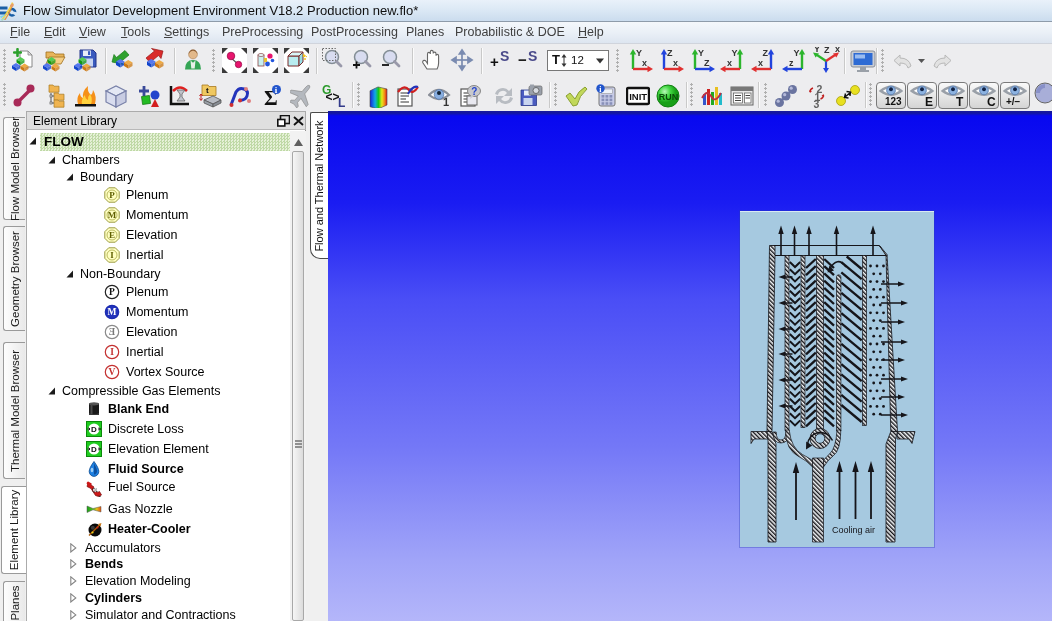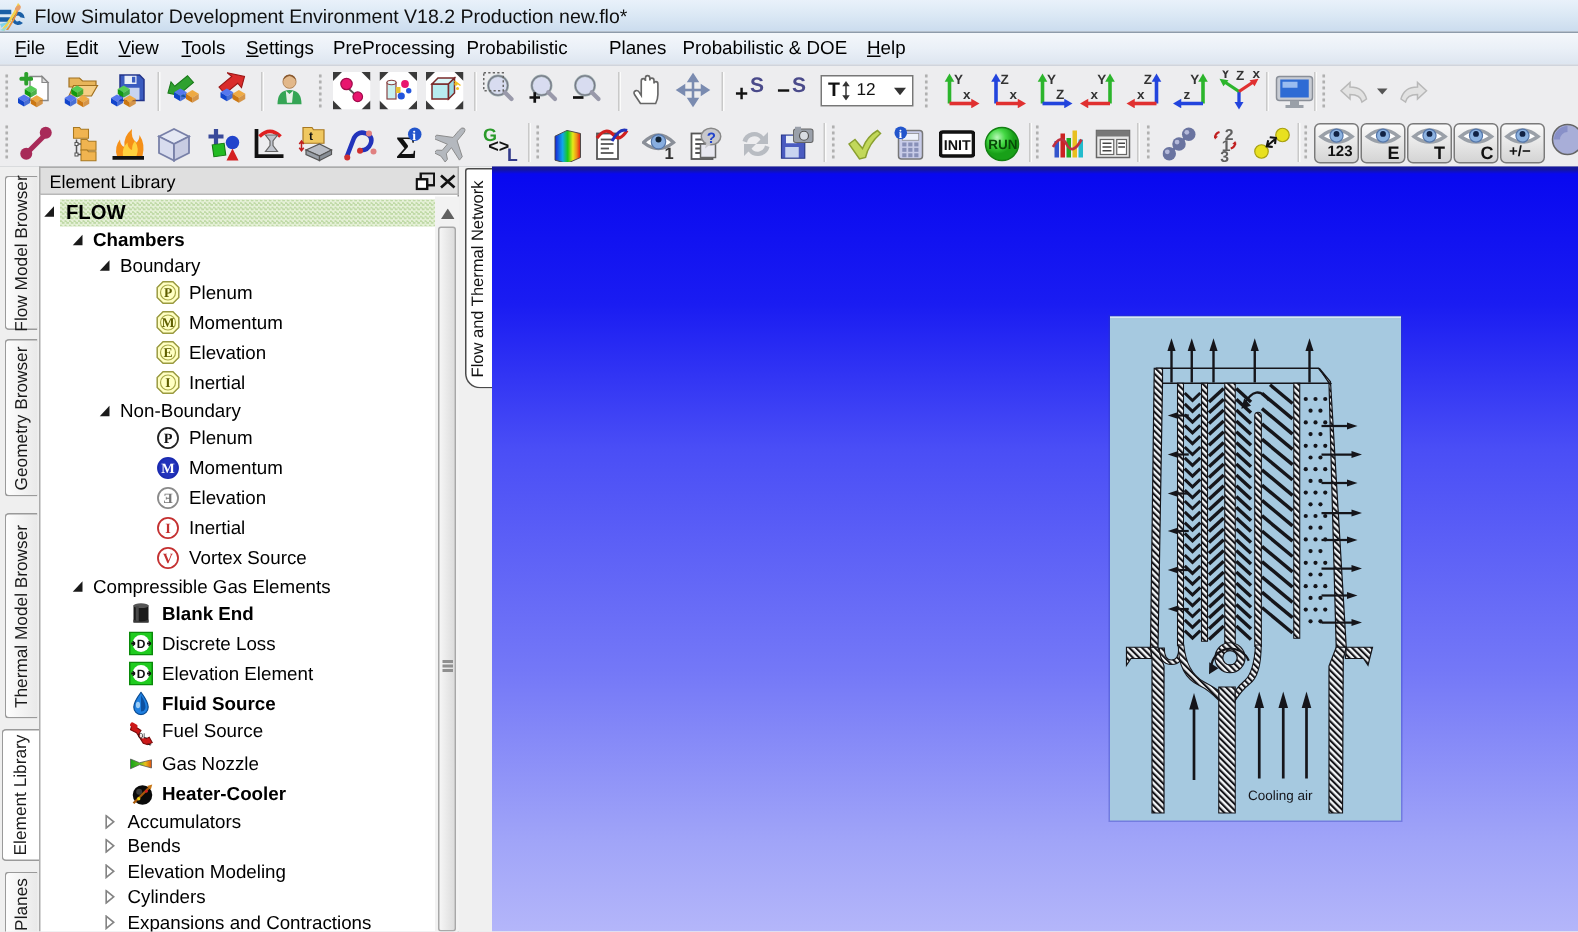--- a/index.html
+++ b/index.html
@@ -4,21 +4,21 @@
 body{width:1052px;height:621px;position:relative;overflow:hidden;
  font-family:"Liberation Sans",sans-serif;background:#EDEDEF}
 .abs{position:absolute}
 .titlebar{left:0;top:0;width:1052px;height:22px;
  background:linear-gradient(180deg,#E9F1FA 0%,#DCE9F5 45%,#CBDCEE 100%);
  border-bottom:1px solid #8E9BAA}
 .title{left:23px;top:3px;font-size:13px;color:#101010}
 .menubar{left:0;top:22px;width:1052px;height:22px;
  background:linear-gradient(180deg,#F4F7FB 0%,#EAF0F7 50%,#DDE5F0 100%);
  border-bottom:1px solid #D0D4DC}
-.mi{top:25px;font-size:12.5px;color:#000000}
+.mi{top:25px;font-size:12.5px;color:#404040}
 .tb{left:0;width:1052px;height:34px;background:#EDEDEF}
 .sep{width:1px;height:26px;background:#C9C9C9;top:4px;box-shadow:1px 0 0 #fbfbfb}
 .grip{width:3px;height:24px;top:5px;background-image:radial-gradient(circle at 1.5px 1.5px,#AFAFAF 1px,transparent 1.2px);background-size:3px 4px}
 .u{text-decoration:underline}
 .panelhdr{left:26px;top:111px;width:280px;height:19px;background:#DFDFDF;
  border:1px solid #ABABAB;border-bottom:1px solid #B8B8B8;}
 .panelhdr span{position:absolute;left:6px;top:2px;font-size:12px;color:#000}
 .tree{left:26px;top:130px;width:280px;height:491px;background:#fff;border-left:1px solid #ABABAB;border-right:1px solid #8f8f8f}
 .trow{position:absolute;font-size:12.5px;color:#000;white-space:nowrap}
 .tabstrip{left:0;top:111px;width:26px;height:510px;background:#EFEFEF}
@@ -50,21 +50,21 @@
 <path d="M0,19 L7,15.5 L2.5,19.8 Z" fill="#8adce8" opacity="0.8"></path>
 </svg>
 <div class="abs title">Flow Simulator Development Environment V18.2 Production new.flo*</div>
 <div class="abs menubar"></div>
 <div class="abs mi" style="left:10px"><span class="u">F</span>ile</div>
 <div class="abs mi" style="left:44px"><span class="u">E</span>dit</div>
 <div class="abs mi" style="left:79px"><span class="u">V</span>iew</div>
 <div class="abs mi" style="left:121px"><span class="u">T</span>ools</div>
 <div class="abs mi" style="left:164px"><span class="u">S</span>ettings</div>
 <div class="abs mi" style="left:222px">PreProcessing</div>
-<div class="abs mi" style="left:311px">Probabilistic</div>
+<div class="abs mi" style="left:311px">PostProcessing</div>
 <div class="abs mi" style="left:406px">Planes</div>
 <div class="abs mi" style="left:455px">Probabilistic &amp; DOE</div>
 <div class="abs mi" style="left:578px"><span class="u">H</span>elp</div>
 <div class="abs tb" style="top:44px"></div>
 <div class="abs tb" style="top:78px;border-bottom:1px solid #9aa0a8"></div>
 <div class="abs grip" style="left:3px;top:49px"></div>
 <div class="abs grip" style="left:3px;top:83px"></div>
 <div class="abs sep" style="left:105px;top:48px"></div>
 <div class="abs sep" style="left:174px;top:48px"></div>
 <div class="abs grip" style="left:212px;top:49px"></div>
@@ -645,21 +645,21 @@
 <div class="abs" style="left:291.5px;top:151px;width:12px;height:470px;border:1px solid #A8A8A8;border-radius:2px;background:linear-gradient(90deg,#F6F6F6,#DCDCDC)"></div>
 <div class="abs" style="left:294.5px;top:440px;width:7px;height:1.5px;background:#909090;box-shadow:0 3px 0 #909090,0 6px 0 #909090"></div>
 <div class="abs" style="left:40px;top:133px;width:250px;height:18px;background:repeating-conic-gradient(#BFD9A6 0% 25%, #E6F1D8 0% 50%);background-size:3px 3px"></div>
 <svg class="abs" style="left:29px;top:137px" width="8" height="8" viewBox="0 0 8 8">
     <path d="M7,0.5 V7.5 H0.5 Z" fill="#1a1a1a"></path>
   </svg>
 <div class="trow" style="left:44px;top:134px;font-weight:bold;font-size:13.5px">FLOW</div>
 <svg class="abs" style="left:48px;top:156px" width="8" height="8" viewBox="0 0 8 8">
     <path d="M7,0.5 V7.5 H0.5 Z" fill="#1a1a1a"></path>
   </svg>
-<div class="trow" style="left:62px;top:152.5px;font-weight:bold;font-size:12.5px">Chambers</div>
+<div class="trow" style="left:62px;top:152.5px;font-weight:normal;font-size:12.5px">Chambers</div>
 <svg class="abs" style="left:66px;top:173px" width="8" height="8" viewBox="0 0 8 8">
     <path d="M7,0.5 V7.5 H0.5 Z" fill="#1a1a1a"></path>
   </svg>
 <div class="trow" style="left:80px;top:169.5px;font-weight:normal;font-size:12.5px">Boundary</div>
 <svg class="abs" style="left:104px;top:187px" width="16" height="16" viewBox="0 0 16 16">
     <polygon points="4.7,0.8 11.3,0.8 15.2,4.7 15.2,11.3 11.3,15.2 4.7,15.2 0.8,11.3 0.8,4.7" fill="#FFFFC2" stroke="#9a9a40" stroke-width="1"></polygon>
     <circle cx="8" cy="8" r="5" fill="none" stroke="#a8a848" stroke-width="0.8"></circle>
     <text x="8" y="11.2" font-size="9" font-weight="bold" font-family="Liberation Serif" fill="#5f5f00" text-anchor="middle">P</text>
   </svg>
 <div class="trow" style="left:126px;top:187.5px;font-weight:normal;font-size:12.5px">Plenum</div>
@@ -774,33 +774,33 @@
     <circle cx="11.5" cy="6.5" r="1" fill="#D02020"></circle>
   </svg>
 <div class="trow" style="left:108px;top:522.0px;font-weight:bold;font-size:12.5px">Heater-Cooler</div>
 <svg class="abs" style="left:70px;top:543px" width="7" height="10" viewBox="0 0 7 10">
     <path d="M0.8,0.8 V9 L5.8,4.9 Z" fill="#fff" stroke="#848484" stroke-width="1.1"></path>
   </svg>
 <div class="trow" style="left:85px;top:540.5px;font-weight:normal;font-size:12.5px">Accumulators</div>
 <svg class="abs" style="left:70px;top:559px" width="7" height="10" viewBox="0 0 7 10">
     <path d="M0.8,0.8 V9 L5.8,4.9 Z" fill="#fff" stroke="#848484" stroke-width="1.1"></path>
   </svg>
-<div class="trow" style="left:85px;top:557.0px;font-weight:normal;font-size:12.5px">Bends</div>
+<div class="trow" style="left:85px;top:557.0px;font-weight:bold;font-size:12.5px">Bends</div>
 <svg class="abs" style="left:70px;top:576px" width="7" height="10" viewBox="0 0 7 10">
     <path d="M0.8,0.8 V9 L5.8,4.9 Z" fill="#fff" stroke="#848484" stroke-width="1.1"></path>
   </svg>
 <div class="trow" style="left:85px;top:574.0px;font-weight:normal;font-size:12.5px">Elevation Modeling</div>
 <svg class="abs" style="left:70px;top:593px" width="7" height="10" viewBox="0 0 7 10">
     <path d="M0.8,0.8 V9 L5.8,4.9 Z" fill="#fff" stroke="#848484" stroke-width="1.1"></path>
   </svg>
-<div class="trow" style="left:85px;top:591.0px;font-weight:normal;font-size:12.5px">Cylinders</div>
+<div class="trow" style="left:85px;top:591.0px;font-weight:bold;font-size:12.5px">Cylinders</div>
 <svg class="abs" style="left:70px;top:610px" width="7" height="10" viewBox="0 0 7 10">
     <path d="M0.8,0.8 V9 L5.8,4.9 Z" fill="#fff" stroke="#848484" stroke-width="1.1"></path>
   </svg>
-<div class="trow" style="left:85px;top:608.0px;font-weight:normal;font-size:12.5px">Expansions and Contractions</div>
+<div class="trow" style="left:85px;top:608.0px;font-weight:normal;font-size:12.5px">Simulator and Contractions</div>
 <div class="abs strip2"></div>
 <div class="abs canvas"></div>
 <div class="abs ftab">
     <span>Flow and Thermal Network</span>
   </div>
 <div class="abs img"><svg width="194" height="336" viewBox="0 0 194 336">
       <defs>
         <pattern id="h" width="3" height="3" patternUnits="userSpaceOnUse" patternTransform="rotate(-45)">
           <rect width="3" height="3" fill="#F2F5F7"></rect>
           <rect width="1.4" height="3" fill="#15151a"></rect>

